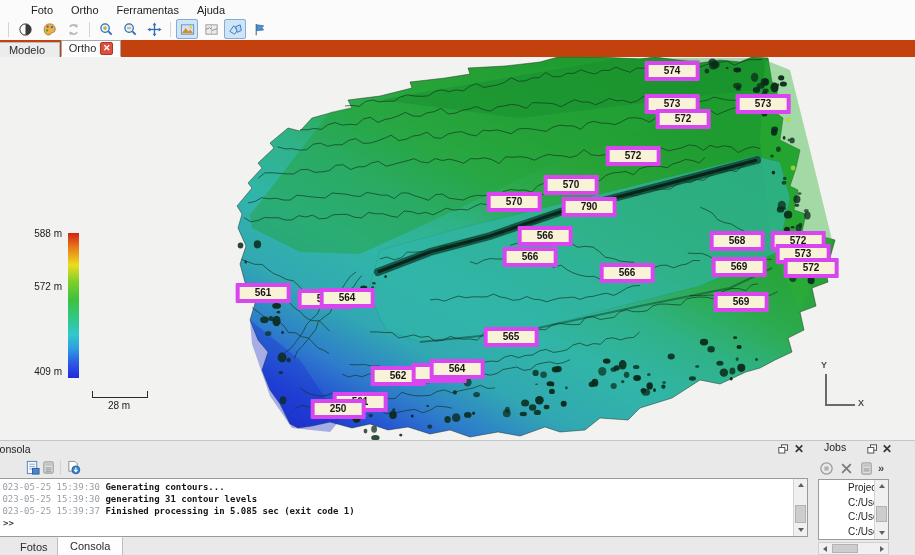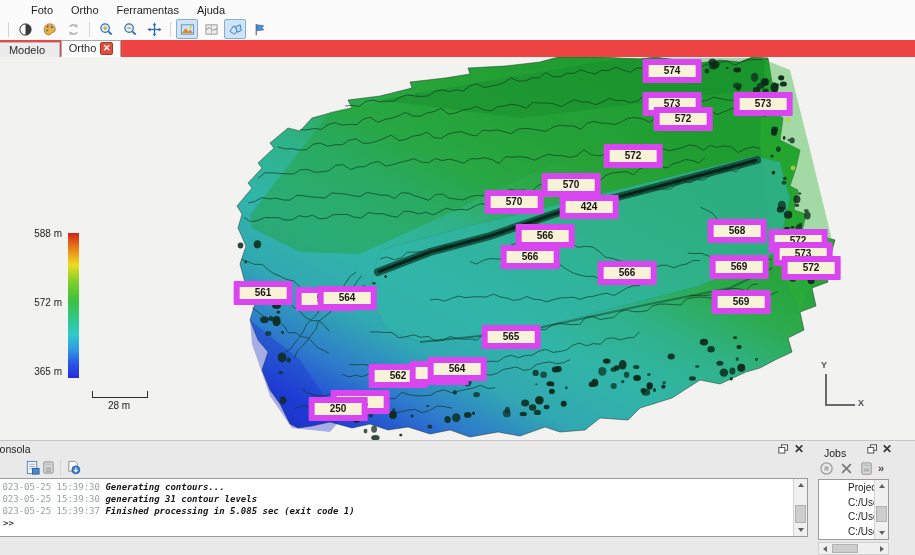--- a/index.html
+++ b/index.html
@@ -10,35 +10,35 @@
            display:flex;align-items:flex-end;padding-left:22px;}
   .menu-item{font-size:11px;color:#1d1d1d;padding:2px 9px;white-space:nowrap;}
   
   .toolbar{position:absolute;top:18px;left:0;right:0;height:22px;background:#fbfbfb;
            display:flex;align-items:center;padding-left:4px;border-bottom:1px solid #e3e3e3;}
   .tbtn{width:20px;height:18px;display:flex;align-items:center;justify-content:center;
         border:1px solid transparent;border-radius:2px;margin:0 1px;}
   .tbtn.selected{background:#cfe4f7;border-color:#84add4;}
   .tsep{width:1px;height:15px;background:#d4d4d4;margin:0 4px;}
   
-  .tabbar{position:absolute;top:40px;left:0;right:0;height:17px;background:#ef4444;
+  .tabbar{position:absolute;top:40px;left:0;right:0;height:17px;background:#c2410c;
           border-bottom:1px solid #c6c6c6;}
   .dtab{position:absolute;font-size:11px;color:#2a2a2a;text-align:center;box-sizing:border-box;}
   .dtab.inactive{left:-6px;width:66px;top:2px;height:15px;background:#ececec;
                  border:1px solid #bcbcbc;border-bottom:none;line-height:14px;}
   .dtab.active{left:61px;width:60px;top:0;height:17px;background:#fdfdfd;
                border:1px solid #a8a8a8;border-bottom:1px solid #fdfdfd;line-height:15px;
                display:flex;align-items:center;justify-content:center;gap:4px;z-index:2;}
   .tab-close{width:11px;height:11px;border-radius:2px;background:#dd5040;border:1px solid #b03425;
              color:#fff;font-size:9px;line-height:9px;font-weight:bold;display:flex;
              align-items:center;justify-content:center;}
   
   .viewport{position:absolute;top:57px;left:0;width:915px;height:383px;background:#f2f2f0;overflow:hidden;}
   .viewport svg{position:absolute;top:0;left:0;pointer-events:none;}
-  .clabel{position:absolute;transform:translate(-50%,-50%);background:#f8f3d7;border:6px solid #d946ef;
+  .clabel{position:absolute;transform:translate(-50%,-50%);background:#f8f3d7;border:4px solid #d946ef;
           color:#151515;font-size:10px;font-weight:bold;line-height:12px;padding:0 15px;border-radius:1px;
           white-space:nowrap;z-index:3;}
   .colorbar{position:absolute;left:68px;top:176px;width:11px;height:145px;z-index:4;
     background:linear-gradient(to bottom,#cf2318 0%,#e87c17 10%,#eddc1f 22%,#7ccf29 34%,
       #3dc13f 46%,#2fc88e 60%,#31c9c9 70%,#2e9ce2 80%,#2b56e8 90%,#2329dc 100%);}
   .cbar-label{position:absolute;left:14px;width:48px;text-align:right;font-size:10px;color:#1c1c1c;
               transform:translateY(-50%);z-index:4;}
   .scalebar{position:absolute;left:92px;top:334px;width:54px;height:6px;
             border-left:1px solid #2a2a2a;border-right:1px solid #2a2a2a;border-bottom:1px solid #2a2a2a;z-index:4;}
   .scalebar-label{position:absolute;left:92px;top:343px;width:54px;text-align:center;font-size:10px;color:#1c1c1c;z-index:4;}
@@ -53,21 +53,21 @@
   .dock-btn{position:absolute;top:2px;width:12px;height:12px;display:flex;align-items:center;
             justify-content:center;color:#444;}
   .dock-close{font-size:12px;line-height:10px;font-weight:bold;color:#333;}
   .con-toolbar{position:absolute;left:0;top:16px;width:807px;height:21px;display:flex;
                align-items:center;padding-left:24px;box-sizing:border-box;}
   .con-textarea{position:absolute;left:-2px;top:37px;width:810px;height:59px;background:#fff;
                 border:1px solid #9a9a9a;box-sizing:border-box;}
   .con-lines{position:absolute;left:4px;top:2px;right:16px;bottom:0;overflow:hidden;
              font-family:"DejaVu Sans Mono",monospace;font-size:9px;line-height:12px;white-space:nowrap;}
   .con-line .ts{color:#9aa0a6;margin-left:-6px;}
-  .con-line .msg{color:#15161a;font-weight:bold;font-style:italic;}
+  .con-line .msg{color:#15161a;font-weight:bold;}
   .con-prompt{color:#3a3a3a;font-weight:bold;}
   .vscroll{position:absolute;right:0;top:0;bottom:0;width:13px;background:#f0f0f0;border-left:1px solid #d4d4d4;}
   .sb-btn{position:absolute;left:0;width:13px;height:12px;background:#f0f0f0;display:flex;
           align-items:center;justify-content:center;}
   .tri-up{width:0;height:0;border-left:3px solid transparent;border-right:3px solid transparent;border-bottom:4px solid #606060;}
   .tri-down{width:0;height:0;border-left:3px solid transparent;border-right:3px solid transparent;border-top:4px solid #606060;}
   .tri-left{width:0;height:0;border-top:3px solid transparent;border-bottom:3px solid transparent;border-right:4px solid #606060;}
   .tri-right{width:0;height:0;border-top:3px solid transparent;border-bottom:3px solid transparent;border-left:4px solid #606060;}
   .sb-thumb{position:absolute;left:1px;width:11px;background:#cdcdcd;border:1px solid #b2b2b2;box-sizing:border-box;}
   
@@ -385,45 +385,45 @@
     </svg>
 
   <div id="labels">
       <div class="clabel" style="left: 672px; top: 14px;">574</div>
       <div class="clabel" style="left: 672px; top: 47px;">573</div>
       <div class="clabel" style="left: 683px; top: 62px;">572</div>
       <div class="clabel" style="left: 763px; top: 47px;">573</div>
       <div class="clabel" style="left: 633px; top: 99px;">572</div>
       <div class="clabel" style="left: 571px; top: 128px;">570</div>
       <div class="clabel" style="left: 514px; top: 145px;">570</div>
-      <div class="clabel" style="left: 589px; top: 150px;">424</div>
+      <div class="clabel" style="left: 589px; top: 150px;">790</div>
       <div class="clabel" style="left: 545px; top: 179px;">566</div>
       <div class="clabel" style="left: 530px; top: 200px;">566</div>
       <div class="clabel" style="left: 627px; top: 216px;">566</div>
-      <div class="clabel" style="left: 737px; top: 174px;">568</div>
+      <div class="clabel" style="left: 737px; top: 184px;">568</div>
       <div class="clabel" style="left: 739px; top: 210px;">569</div>
       <div class="clabel" style="left: 741px; top: 245px;">569</div>
       <div class="clabel" style="left: 798px; top: 184px;">572</div>
       <div class="clabel" style="left: 803px; top: 197px;">573</div>
       <div class="clabel" style="left: 811px; top: 211px;">572</div>
       <div class="clabel" style="left: 263px; top: 236px;">561</div>
       <div class="clabel" style="left: 325px; top: 242px;">565</div>
       <div class="clabel" style="left: 347px; top: 241px;">564</div>
       <div class="clabel" style="left: 511px; top: 280px;">565</div>
       <div class="clabel" style="left: 398px; top: 319px;">562</div>
       <div class="clabel" style="left: 439px; top: 316px;">681</div>
       <div class="clabel" style="left: 457px; top: 312px;">564</div>
       <div class="clabel" style="left: 360px; top: 345px;">561</div>
       <div class="clabel" style="left: 338px; top: 352px;">250</div>
     </div>
 
   <div class="colorbar"></div>
   <div class="cbar-label" style="top:176px">588 m</div>
-  <div class="cbar-label" style="top:245px">572 m</div>
-  <div class="cbar-label" style="top:314px">365 m</div>
+  <div class="cbar-label" style="top:229px">572 m</div>
+  <div class="cbar-label" style="top:314px">409 m</div>
 
   <div class="scalebar"></div>
   <div class="scalebar-label">28 m</div>
 
   <div class="axis-v"></div>
   <div class="axis-h"></div>
   <div class="axis-y">Y</div>
   <div class="axis-x">X</div>
 </div>
 
@@ -480,23 +480,27 @@
       <div class="sb-btn" style="top:0;">
           <span class="tri-up"></span>
         </div>
       <div class="sb-thumb" style="top:26px;height:18px;"></div>
       <div class="sb-btn" style="bottom:0;">
           <span class="tri-down"></span>
         </div>
     </div>
   </div>
 
+  <div class="btabs">
+    <span class="btab inactive">Fotos</span>
+    <span class="btab active">Consola</span>
+  </div>
 
   <div class="dock-titlebar jobs-titlebar">
-    <span style="position:absolute;left:6px;top:6px;">Jobs</span>
+    <span style="position:absolute;left:6px;top:0;">Jobs</span>
     <span class="dock-btn" style="left:48px;">
       <svg width="10" height="10" viewBox="0 0 10 10">
           <rect x="3.5" y="0.8" width="6" height="5.5" fill="#fff" stroke="#555"></rect>
           <rect x="0.8" y="3.5" width="6" height="5.5" fill="#fff" stroke="#555"></rect>
         </svg>
     </span>
     <span class="dock-btn dock-close" style="left:63px;">✕</span>
   </div>
 
   <div class="jobs-toolbar">

